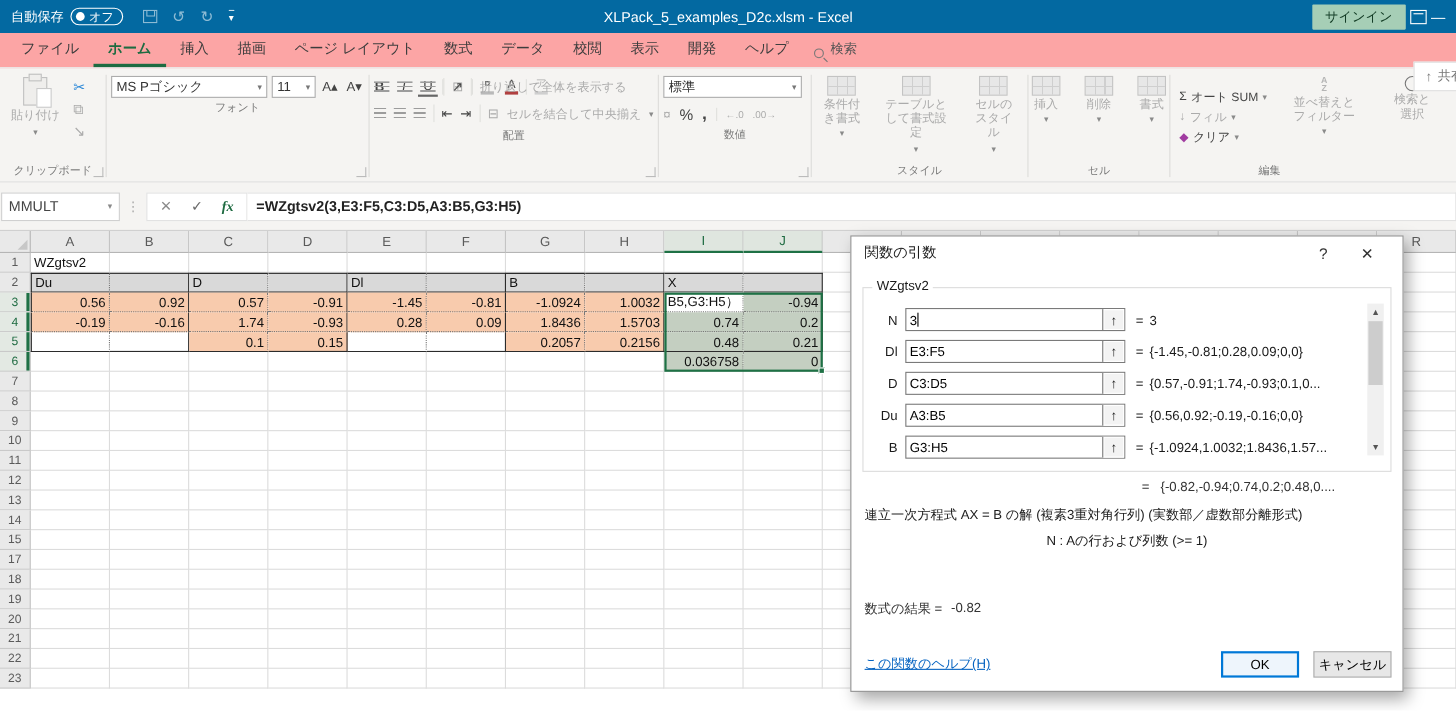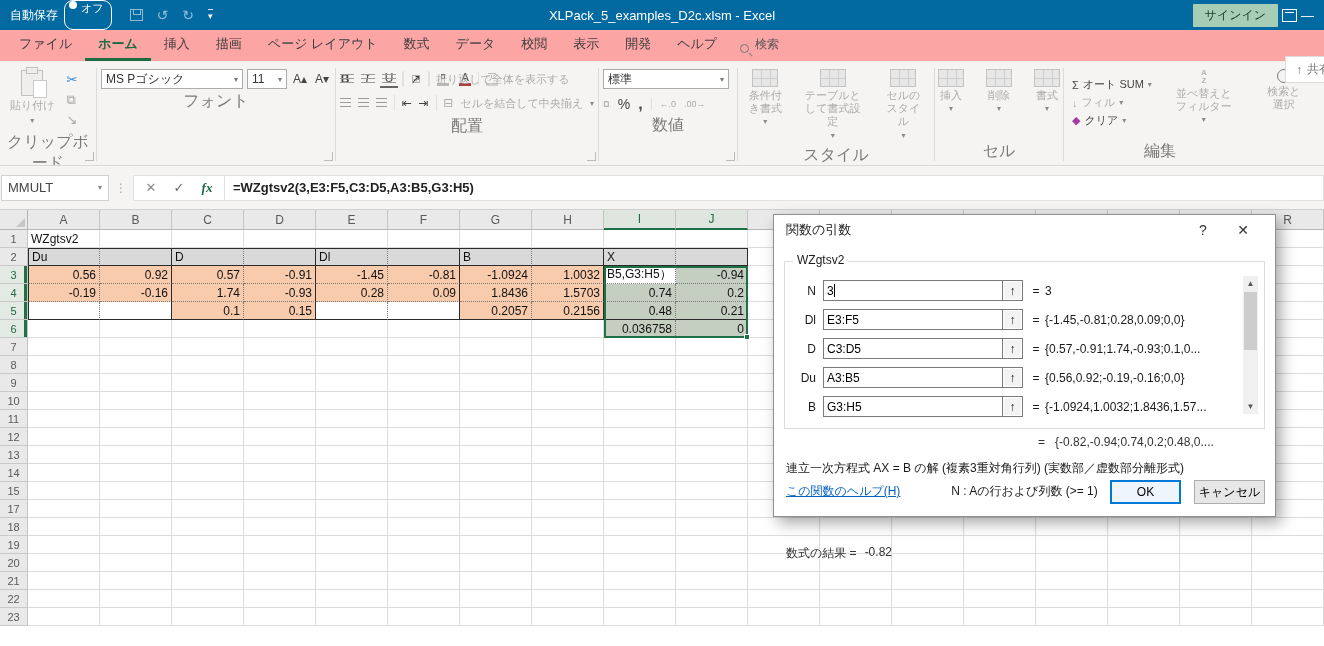--- a/index.html
+++ b/index.html
@@ -2,21 +2,21 @@
 <html><head>
 <meta charset="utf-8">
 <style>
 *{margin:0;padding:0;box-sizing:border-box}
 html,body{width:1324px;height:646px;overflow:hidden}
 body{font-family:"Liberation Sans","DejaVu Sans",sans-serif;font-size:12px;color:#333;background:#fff;position:relative}
 
 
 .titlebar{height:30px;background:#0369a1;display:flex;align-items:center;color:#fff;position:relative;padding:0 10px}
 .autosave{display:flex;align-items:center;gap:6px;font-size:12px}
-.toggle{border:1px solid #fff;border-radius:9px;height:30px;display:flex;align-items:flex-start;padding:0 7px 0 4px;gap:4px;font-size:11px}
+.toggle{border:1px solid #fff;border-radius:9px;height:16px;display:flex;align-items:center;padding:0 7px 0 4px;gap:4px;font-size:11px}
 .toggle .dot{width:8px;height:8px;border-radius:50%;background:#fff}
 .qat{display:flex;align-items:center;gap:14px;margin-left:18px;color:rgba(255,255,255,.55)}
 .qat .g{font-size:14px}
 .ic-save{width:13px;height:12px;border:1px solid rgba(255,255,255,.55);position:relative}
 .ic-save:after{content:"";position:absolute;left:2px;top:0;width:6px;height:4px;border:1px solid rgba(255,255,255,.55);border-top:none}
 .qat-dd{font-size:9px;border-top:1px solid rgba(255,255,255,.8);padding-top:1px;color:#fff}
 .tb-title{position:absolute;left:0;right:0;text-align:center;font-size:13px;color:#fff;pointer-events:none}
 .tb-right{margin-left:auto;display:flex;align-items:center;gap:4px;z-index:2}
 .signin{background:#a6ceb6;color:#123b24;padding:3px 12px;font-size:12px;border-radius:1px}
 .ic-ribopt{width:15px;height:13px;border:1px solid #fff;position:relative;font-size:8px;text-align:center;line-height:11px;color:#fff}
@@ -29,21 +29,21 @@
 .rtab.active{border-bottom:3px solid #1e6b41;padding-bottom:5px;color:#1e6b41;font-weight:bold}
 .searchtab{display:flex;align-items:flex-end;gap:6px;color:#555;padding:7px 10px 8px}
 .mag{width:9px;height:9px;border:1.5px solid #777;border-radius:50%;position:relative;display:inline-block}
 .mag:after{content:"";position:absolute;width:5px;border-top:1.5px solid #777;transform:rotate(45deg);left:7px;top:9px}
 .share-btn{position:absolute;right:-18px;top:26px;background:#fff;border:1px solid #dcdcdc;padding:4px 10px;display:flex;gap:5px;align-items:center;color:#777;z-index:3}
 
 
 .ribbon{height:104px;background:#f5f4f2;border-bottom:1px solid #d9d9d9;display:flex;align-items:stretch;overflow:hidden;padding-top:2px}
 .rgroup{display:flex;flex-direction:column;position:relative;padding:2px 4px 0}
 .rg-body{flex:1;display:flex;gap:6px}
-.rg-label{text-align:center;font-size:16px;color:#7a7a7a;padding:2px 0 3px}
+.rg-label{text-align:center;font-size:10px;color:#7a7a7a;padding:2px 0 3px}
 .rg-sep{width:1px;background:#dddcda;margin:4px 0}
 .launcher{position:absolute;right:2px;bottom:4px;font-size:8px;color:#9a9a9a;border-right:1px solid #bbb;border-bottom:1px solid #bbb;width:9px;height:9px;line-height:7px;text-align:center}
 .dis{color:#ababab}
 .en{color:#444}
 .bigbtn{display:flex;flex-direction:column;align-items:center;justify-content:flex-start;padding:4px 6px;gap:3px;font-size:11px;text-align:center;line-height:1.25}
 .smicon{font-size:13px;line-height:16px}
 .clip-col{display:flex;flex-direction:column;gap:4px;padding-top:6px}
 .ic-paste{width:22px;height:26px;border:1.5px solid #c0c0c0;position:relative;background:#efeeec}
 .ic-paste:before{content:"";position:absolute;top:-4px;left:4px;width:10px;height:5px;border:1.5px solid #c0c0c0;background:#efeeec}
 .ic-paste:after{content:"";position:absolute;right:-5px;bottom:-3px;width:12px;height:16px;border:1.5px solid #c9c9c9;background:#fff}
@@ -101,21 +101,21 @@
 .br-d{border-right:1px dotted #787878}
 .bb-d{border-bottom:1px dotted #787878}
 .br-s{border-right:1px solid #2b2b2b}
 .bb-s{border-bottom:1px solid #2b2b2b}
 .bt-s{border-top:1px solid #2b2b2b}
 .bl-s{border-left:1px solid #2b2b2b}
 .selbox-ov{position:absolute;border:2px solid #1e7145;pointer-events:none}
 .fillhandle{position:absolute;right:-4px;bottom:-4px;width:6px;height:6px;background:#1e7145;border:1px solid #fff;pointer-events:auto}
 
 
-.dlg{position:absolute;left:773px;top:214px;width:503px;height:303px;background:#fff;border:1px solid #8f8f8f;box-shadow:5px 6px 14px rgba(0,0,0,.35);z-index:20;font-size:12px}
+.dlg{position:absolute;left:773px;top:214px;width:503px;height:415px;background:#fff;border:1px solid #8f8f8f;box-shadow:5px 6px 14px rgba(0,0,0,.35);z-index:20;font-size:12px}
 .dlg-title{height:30px;display:flex;align-items:center;padding:0 12px;color:#1a1a1a;font-size:13px}
 .dlg-ctrl{margin-left:auto;display:flex;gap:0}
 .dlg-ctrl .cbtn{width:40px;height:26px;display:flex;align-items:center;justify-content:center;color:#333;font-size:14px}
 .groupbox{position:absolute;left:10px;right:10px;top:46px;height:168px;border:1px solid #dcdcdc}
 .groupbox .gb-label{position:absolute;top:-9px;left:8px;background:#fff;padding:0 4px;color:#1a1a1a}
 .fields{position:absolute;left:4px;right:26px;top:14px}
 .frow{display:flex;align-items:center;height:29px}
 .flabel{width:34px;text-align:right;padding-right:7px;color:#1a1a1a}
 .fbox{width:200px;height:21px;border:1px solid #7a7a7a;background:#fff;display:flex;align-items:center}
 .fval{flex:1;padding:0 3px;font-size:12px;color:#000;white-space:nowrap;overflow:hidden}

